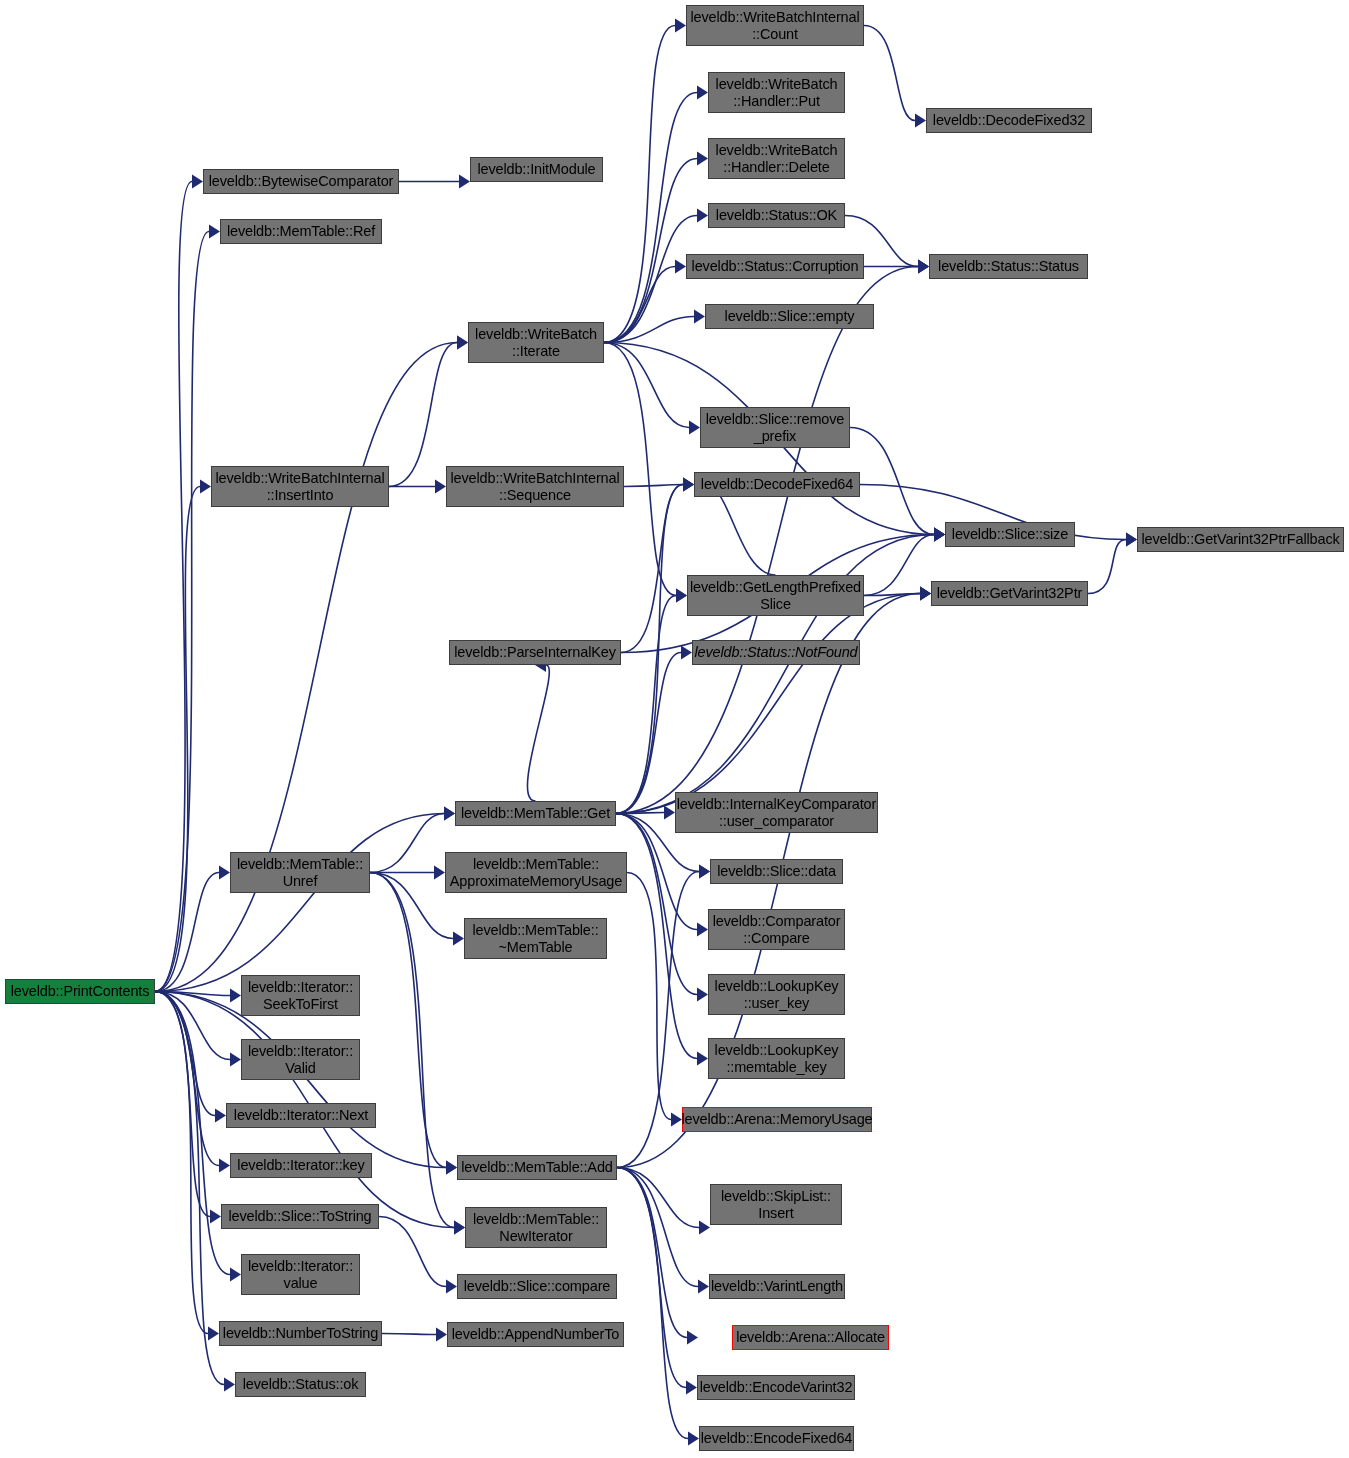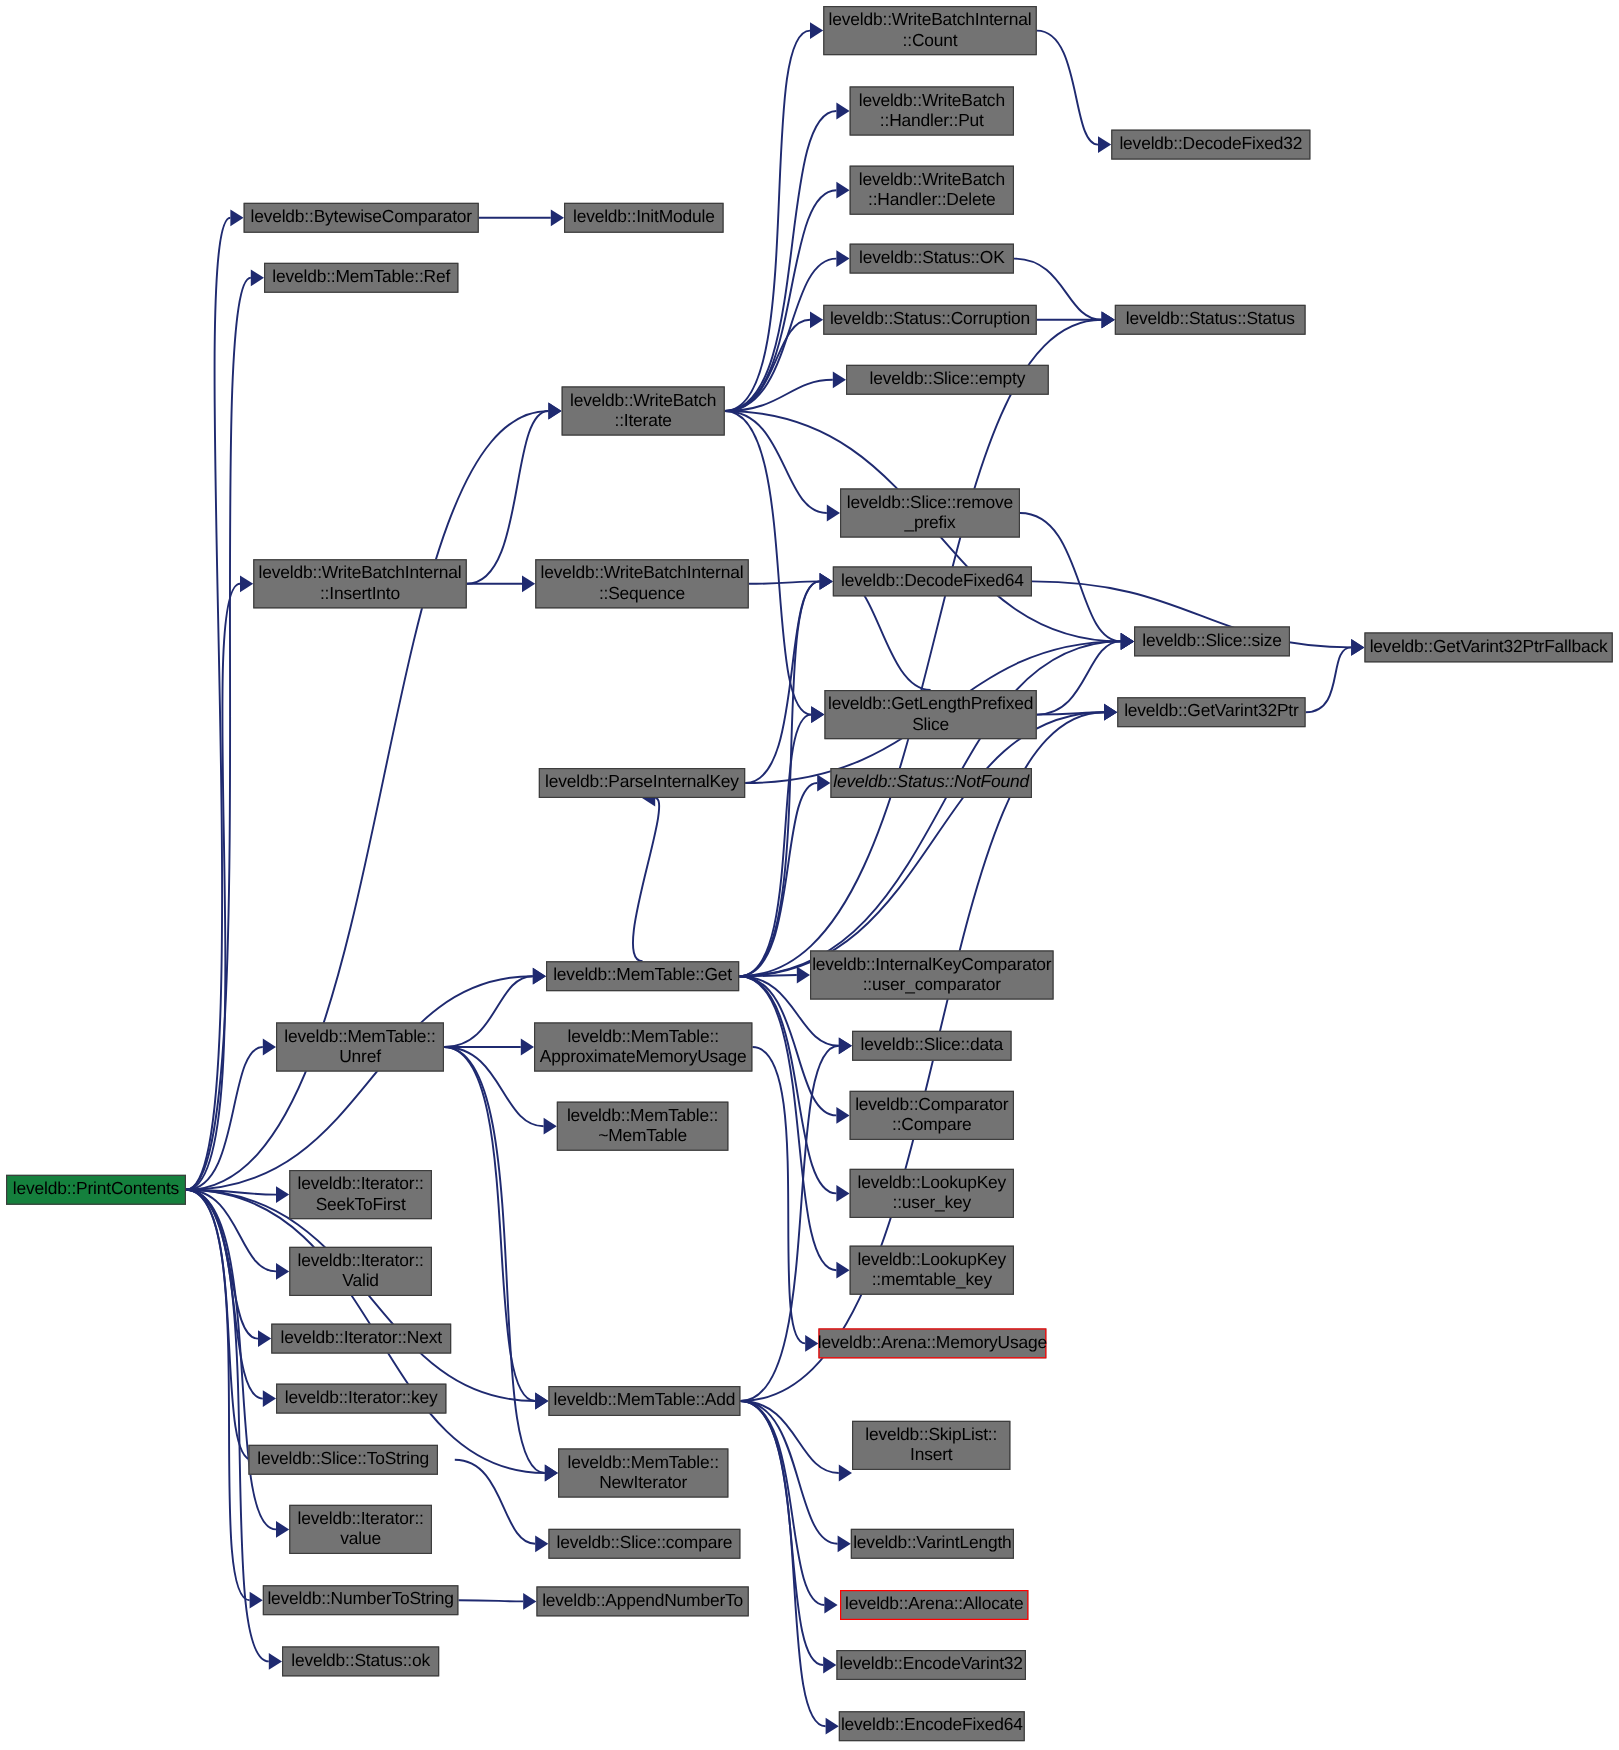--- a/index.html
+++ b/index.html
@@ -151,21 +151,21 @@
       <path class="edge" d="M 617 1167.5 C 670.45 1167.5, 651.3499999999999 1337.5, 687 1337.5"></path>
       <polygon class="arrow" points="698,1337.5 687,1344.5 687,1330.5"></polygon>
       <path class="edge" d="M 617 1167.5 C 675 1167.5, 647.8 1387.5, 686 1387.5"></path>
       <polygon class="arrow" points="697,1387.5 686,1394.5 686,1380.5"></polygon>
       <path class="edge" d="M 617 1167.5 C 681 1167.5, 645.84 1438.5, 688 1438.5"></path>
       <polygon class="arrow" points="699,1438.5 688,1445.5 688,1431.5"></polygon>
     </svg>
   <div id="node-layer">
       <div class="node-box root" style="left: 5px; top: 979px; width: 150px; height: 25px;">leveldb::PrintContents</div>
       <div class="node-box" style="left: 203px; top: 169px; width: 196px; height: 25px;">leveldb::BytewiseComparator</div>
-      <div class="node-box" style="left: 470px; top: 169px; width: 133px; height: 25px;">leveldb::InitModule</div>
+      <div class="node-box" style="left: 470px; top: 157px; width: 133px; height: 25px;">leveldb::InitModule</div>
       <div class="node-box" style="left: 220px; top: 219px; width: 162px; height: 25px;">leveldb::MemTable::Ref</div>
       <div class="node-box" style="left: 686px; top: 5px; width: 178px; height: 41px;">leveldb::WriteBatchInternal
 ::Count</div>
       <div class="node-box" style="left: 708px; top: 72px; width: 137px; height: 41px;">leveldb::WriteBatch
 ::Handler::Put</div>
       <div class="node-box" style="left: 708px; top: 138px; width: 137px; height: 41px;">leveldb::WriteBatch
 ::Handler::Delete</div>
       <div class="node-box" style="left: 708px; top: 203px; width: 137px; height: 25px;">leveldb::Status::OK</div>
       <div class="node-box" style="left: 686px; top: 254px; width: 178px; height: 25px;">leveldb::Status::Corruption</div>
       <div class="node-box" style="left: 705px; top: 304px; width: 169px; height: 25px;">leveldb::Slice::empty</div>
@@ -203,30 +203,30 @@
 ::user_key</div>
       <div class="node-box" style="left: 708px; top: 1038px; width: 137px; height: 41px;">leveldb::LookupKey
 ::memtable_key</div>
       <div class="node-box warn" style="left: 682px; top: 1107px; width: 190px; height: 25px;">leveldb::Arena::MemoryUsage</div>
       <div class="node-box" style="left: 241px; top: 975px; width: 119px; height: 41px;">leveldb::Iterator::
 SeekToFirst</div>
       <div class="node-box" style="left: 241px; top: 1039px; width: 119px; height: 41px;">leveldb::Iterator::
 Valid</div>
       <div class="node-box" style="left: 226px; top: 1103px; width: 150px; height: 25px;">leveldb::Iterator::Next</div>
       <div class="node-box" style="left: 230px; top: 1153px; width: 142px; height: 25px;">leveldb::Iterator::key</div>
-      <div class="node-box" style="left: 207px; top: 1204px; width: 158px; height: 25px;">leveldb::Slice::ToString</div>
+      <div class="node-box" style="left: 221px; top: 1204px; width: 158px; height: 25px;">leveldb::Slice::ToString</div>
       <div class="node-box" style="left: 241px; top: 1254px; width: 119px; height: 41px;">leveldb::Iterator::
 value</div>
       <div class="node-box" style="left: 219px; top: 1321px; width: 163px; height: 25px;">leveldb::NumberToString</div>
       <div class="node-box" style="left: 447px; top: 1322px; width: 177px; height: 25px;">leveldb::AppendNumberTo</div>
       <div class="node-box" style="left: 235px; top: 1372px; width: 131px; height: 25px;">leveldb::Status::ok</div>
       <div class="node-box" style="left: 457px; top: 1155px; width: 160px; height: 25px;">leveldb::MemTable::Add</div>
       <div class="node-box" style="left: 465px; top: 1207px; width: 142px; height: 41px;">leveldb::MemTable::
 NewIterator</div>
       <div class="node-box" style="left: 457px; top: 1274px; width: 160px; height: 25px;">leveldb::Slice::compare</div>
       <div class="node-box" style="left: 710px; top: 1184px; width: 132px; height: 41px;">leveldb::SkipList::
 Insert</div>
       <div class="node-box" style="left: 709px; top: 1274px; width: 136px; height: 25px;">leveldb::VarintLength</div>
-      <div class="node-box warn" style="left: 700px; top: 1325px; width: 157px; height: 25px;">leveldb::Arena::Allocate</div>
+      <div class="node-box warn" style="left: 732px; top: 1325px; width: 157px; height: 25px;">leveldb::Arena::Allocate</div>
       <div class="node-box" style="left: 697px; top: 1375px; width: 158px; height: 25px;">leveldb::EncodeVarint32</div>
       <div class="node-box" style="left: 699px; top: 1426px; width: 155px; height: 25px;">leveldb::EncodeFixed64</div>
     </div>
 </div>
 
 </body></html>

